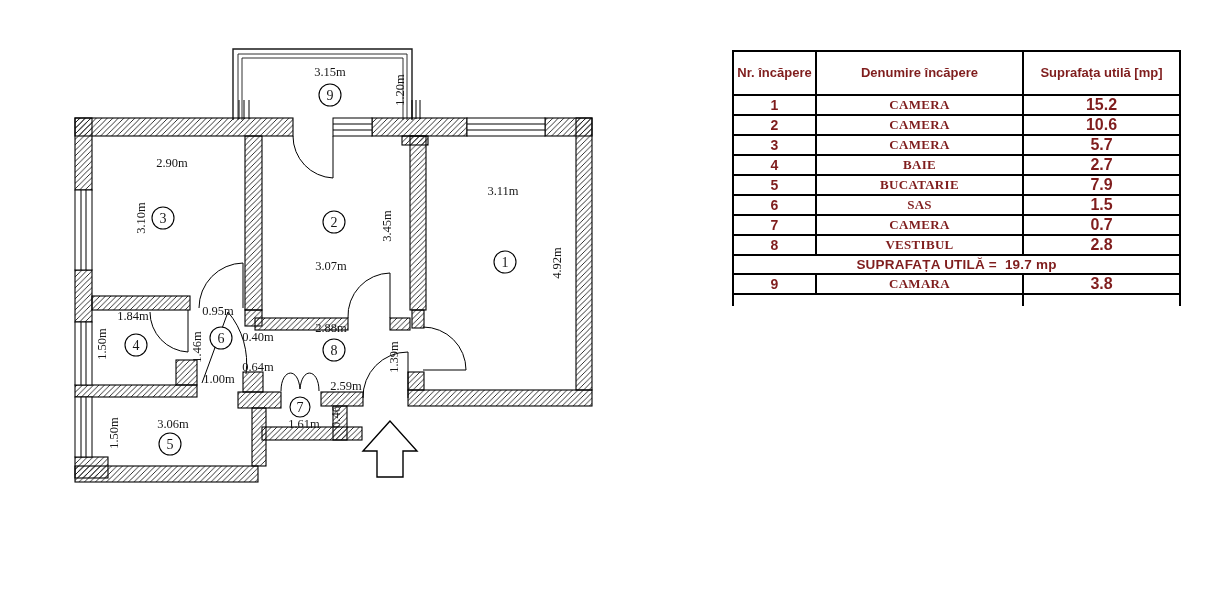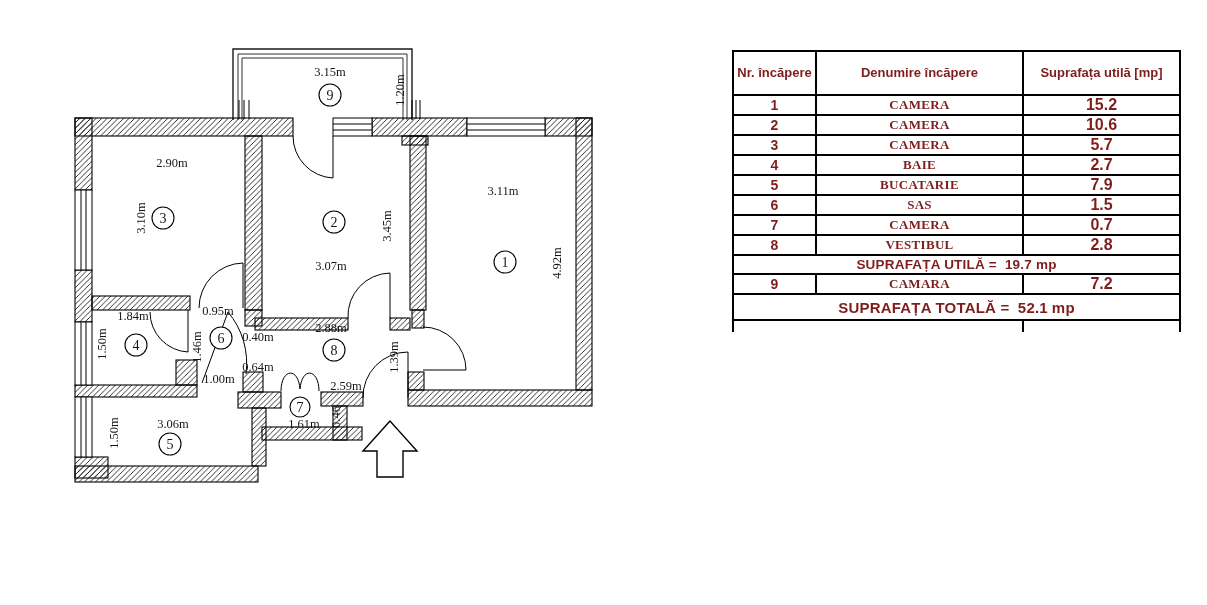--- a/index.html
+++ b/index.html
@@ -233,27 +233,21 @@
     </tr>
     <tr class="sum">
       <td colspan="3">
         <span>SUPRAFAȚA UTILĂ =</span>
         <span class="val">19.7</span><span>mp</span>
       </td>
     </tr>
     <tr class="r">
       <td class="num">9</td>
       <td class="nm">CAMARA</td>
-      <td class="ar">7.2</td>
-    </tr>
-    <tr class="tot">
-      <td colspan="3">
-        <span>SUPRAFAȚA TOTALĂ =</span>
-        <span class="val">52.1</span><span>mp</span>
-      </td>
+      <td class="ar">3.8</td>
     </tr>
     <tr class="stub">
       <td colspan="2" class="sa"></td>
       <td class="sb"></td>
     </tr>
   </tbody>
     </table>
 </div>
 
 </body></html>

